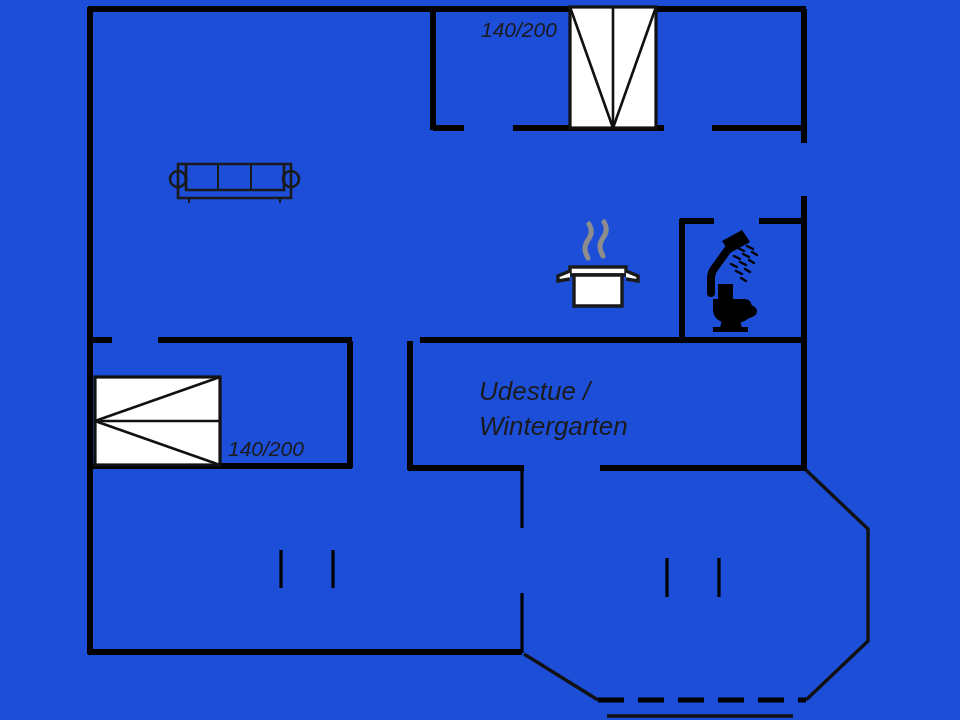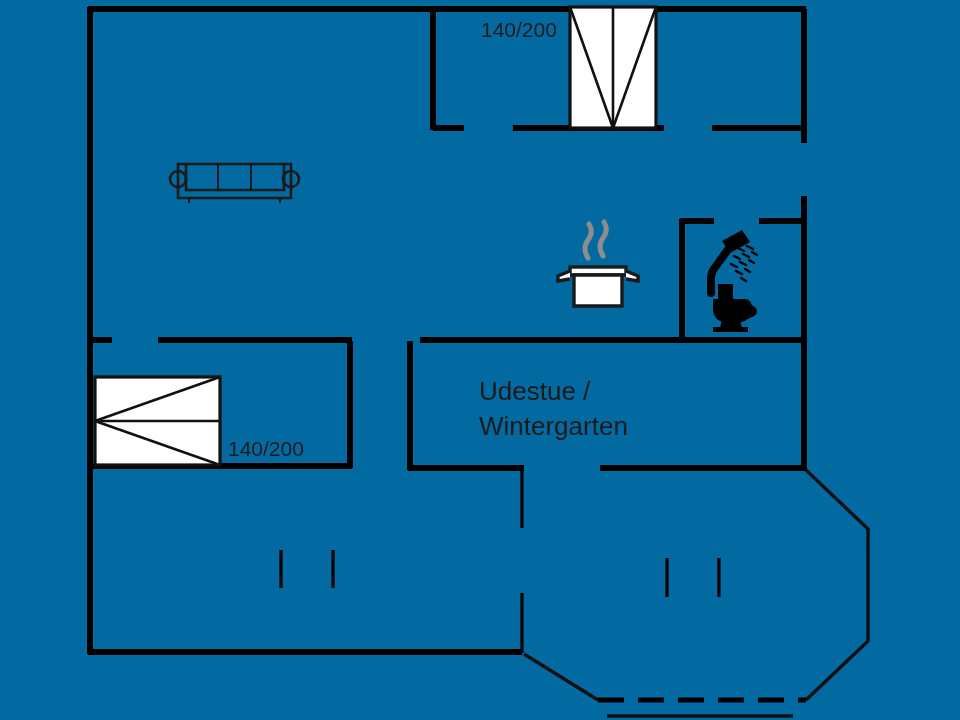--- a/index.html
+++ b/index.html
@@ -10,21 +10,22 @@
   body {
     width: 960px;
     height: 720px;
     font-family: "Liberation Sans", sans-serif;
     overflow: hidden;
   }
   #plan-root {
     position: relative;
     width: 960px;
     height: 720px;
-    background: #0369a1;
+    background: #1d4ed8;
+    font-style: italic;
   }
   #plan-svg {
     display: block;
     width: 960px;
     height: 720px;
   }
   .wall {
     stroke: #000000;
     fill: none;
     stroke-width: 6;

